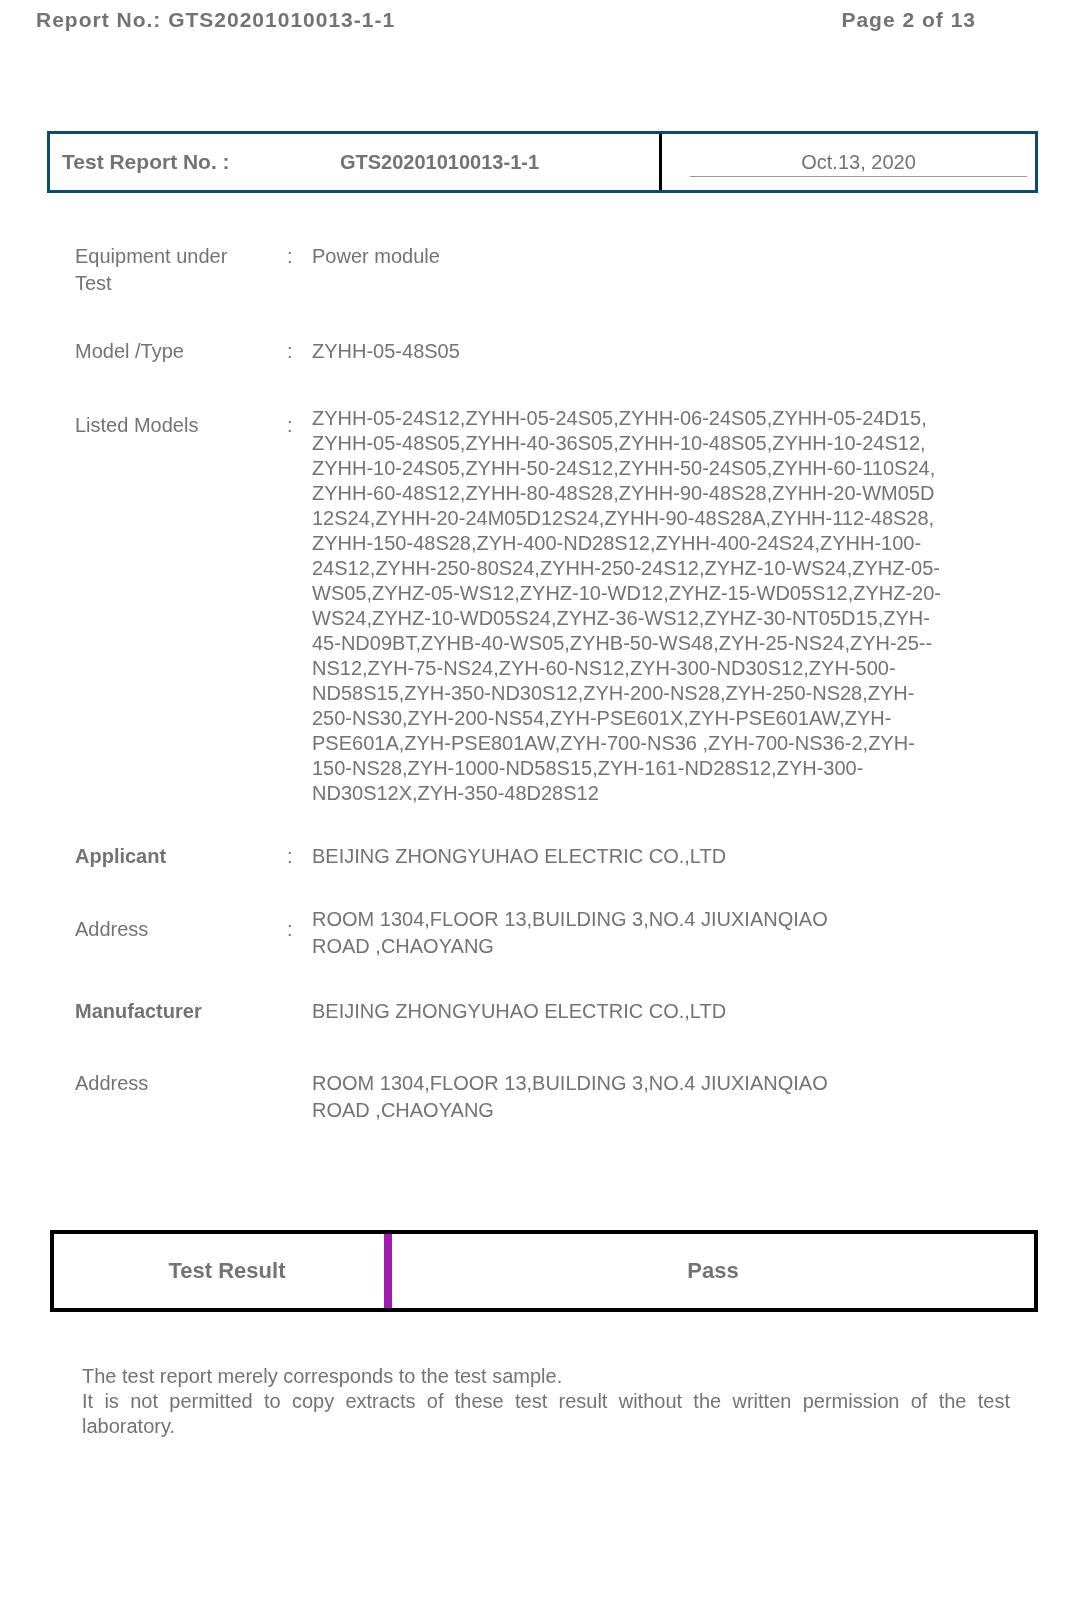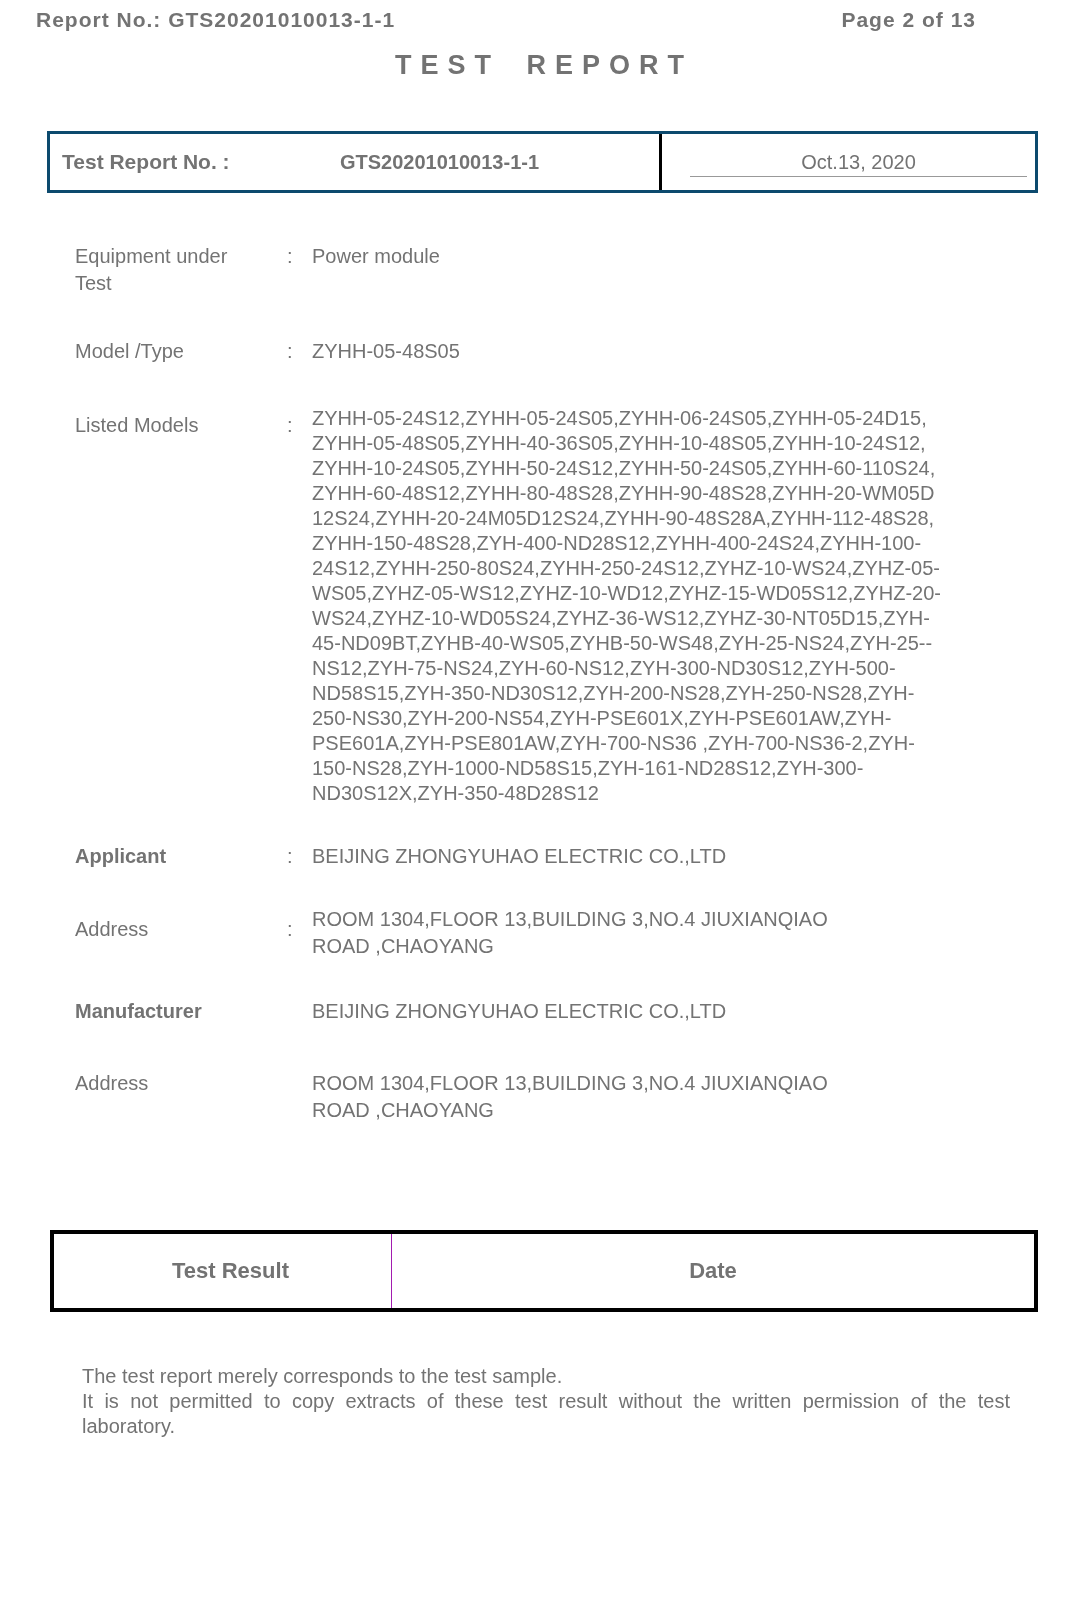--- a/index.html
+++ b/index.html
@@ -83,21 +83,21 @@
   }
   .frow .val.models{line-height:25px;}
   
   .result-table{
     position:absolute;top:1230px;left:50px;width:988px;height:82px;
     border:4px solid #000;box-sizing:border-box;
     display:flex;
   }
   .rt-head{
     flex:0 0 338px;
-    border-right:1px solid #a21caf;box-sizing:border-box;
+    border-right:8px solid #a21caf;box-sizing:border-box;
     display:flex;align-items:center;justify-content:center;
     font-size:22px;font-weight:bold;padding-left:16px;
   }
   .rt-value{
     flex:1;
     display:flex;align-items:center;justify-content:center;
     font-size:22px;font-weight:bold;
   }
   
   .footer{
@@ -107,21 +107,20 @@
   .footer .f2{text-align:justify;}
 </style>
 </head>
 <body>
 
 <div id="page">
 
   <div class="hdr-left">Report No.: GTS20201010013-1-1</div>
   <div class="hdr-right">Page 2 of 13</div>
 
-  <div class="doc-title">TEST REPORT</div>
 
   <div class="report-box">
     <div class="rb-left">
       <span class="rb-label">Test Report No. :</span>
       <span class="rb-value">GTS20201010013-1-1</span>
     </div>
     <div class="rb-right">
       <div class="rb-date">Oct.13, 2020</div>
       <hr class="rb-sep">
     </div>
@@ -182,21 +181,21 @@
 
   <div class="frow" style="top:1070px;">
     <div class="lbl">Address</div>
     <div class="colon"></div>
     <div class="val">ROOM 1304,FLOOR 13,BUILDING 3,NO.4 JIUXIANQIAO
 ROAD ,CHAOYANG</div>
   </div>
 
   <div class="result-table">
     <div class="rt-head">Test Result</div>
-    <div class="rt-value">Date</div>
+    <div class="rt-value">Pass</div>
   </div>
 
   <div class="footer">
     <div class="f1">The test report merely corresponds to the test sample.</div>
     <div class="f2">It is not permitted to copy extracts of these test result without the written permission of the test laboratory.</div>
   </div>
 
 </div>
 
 </body></html>

